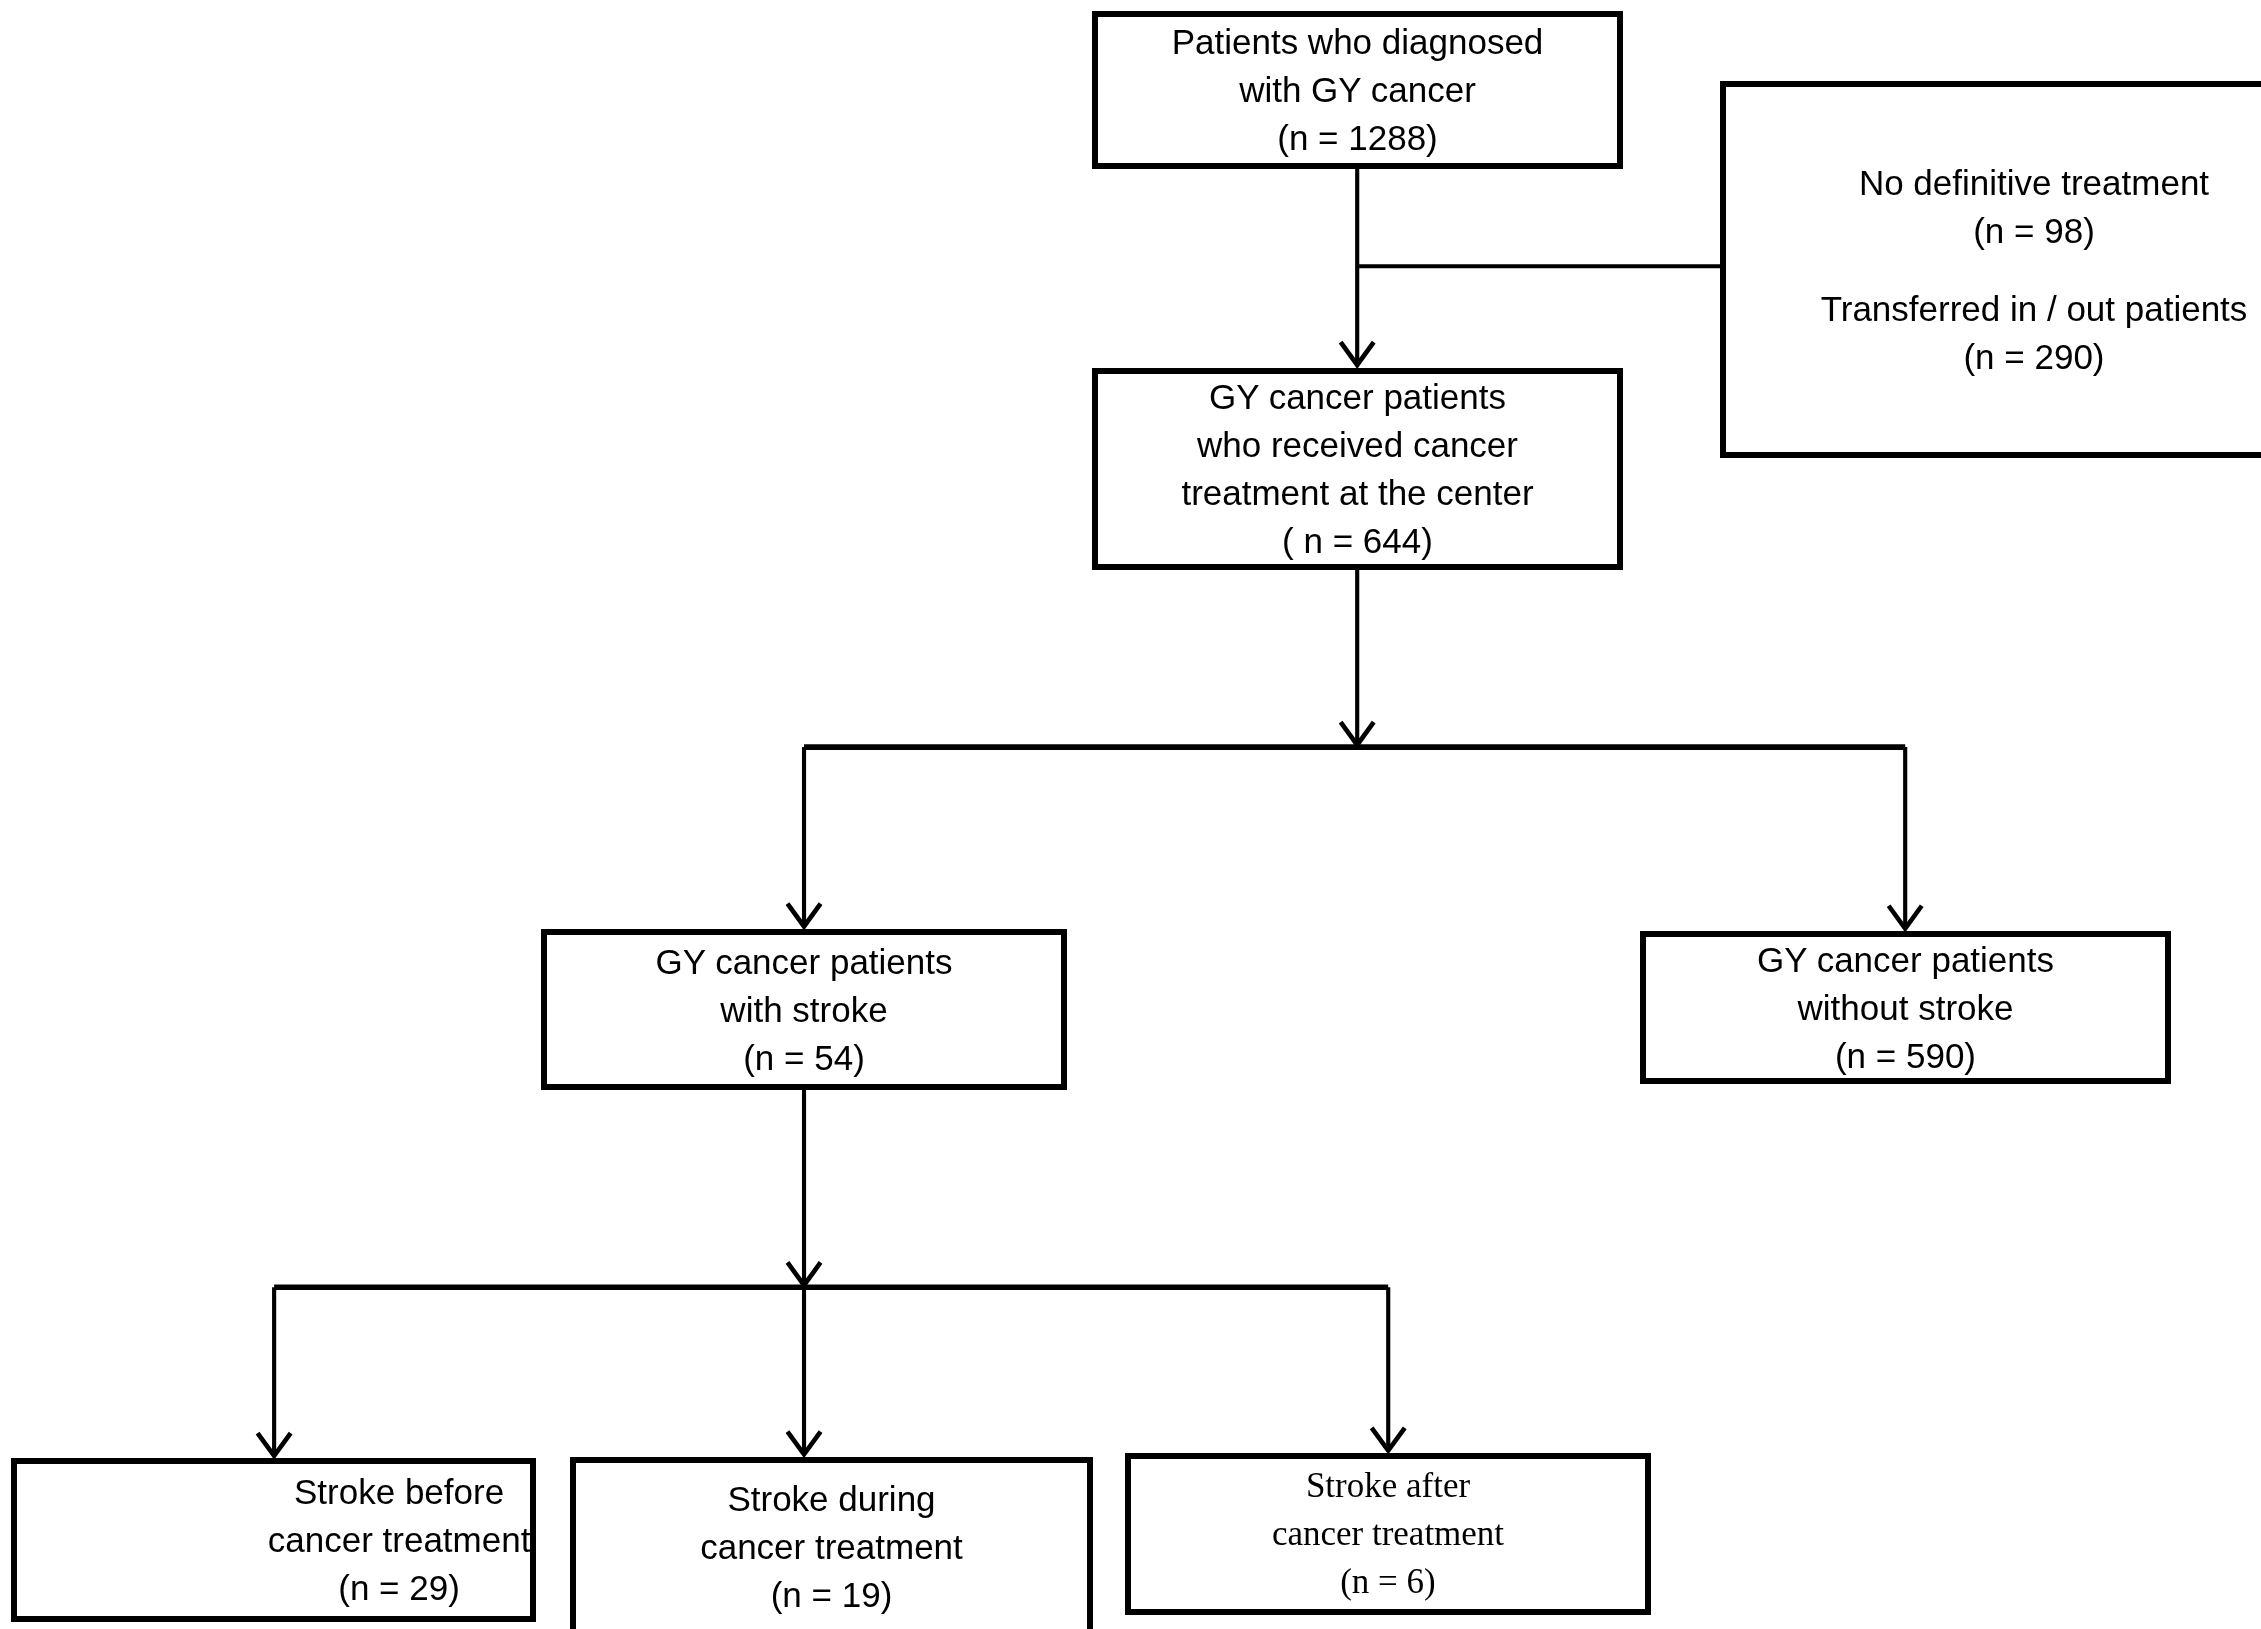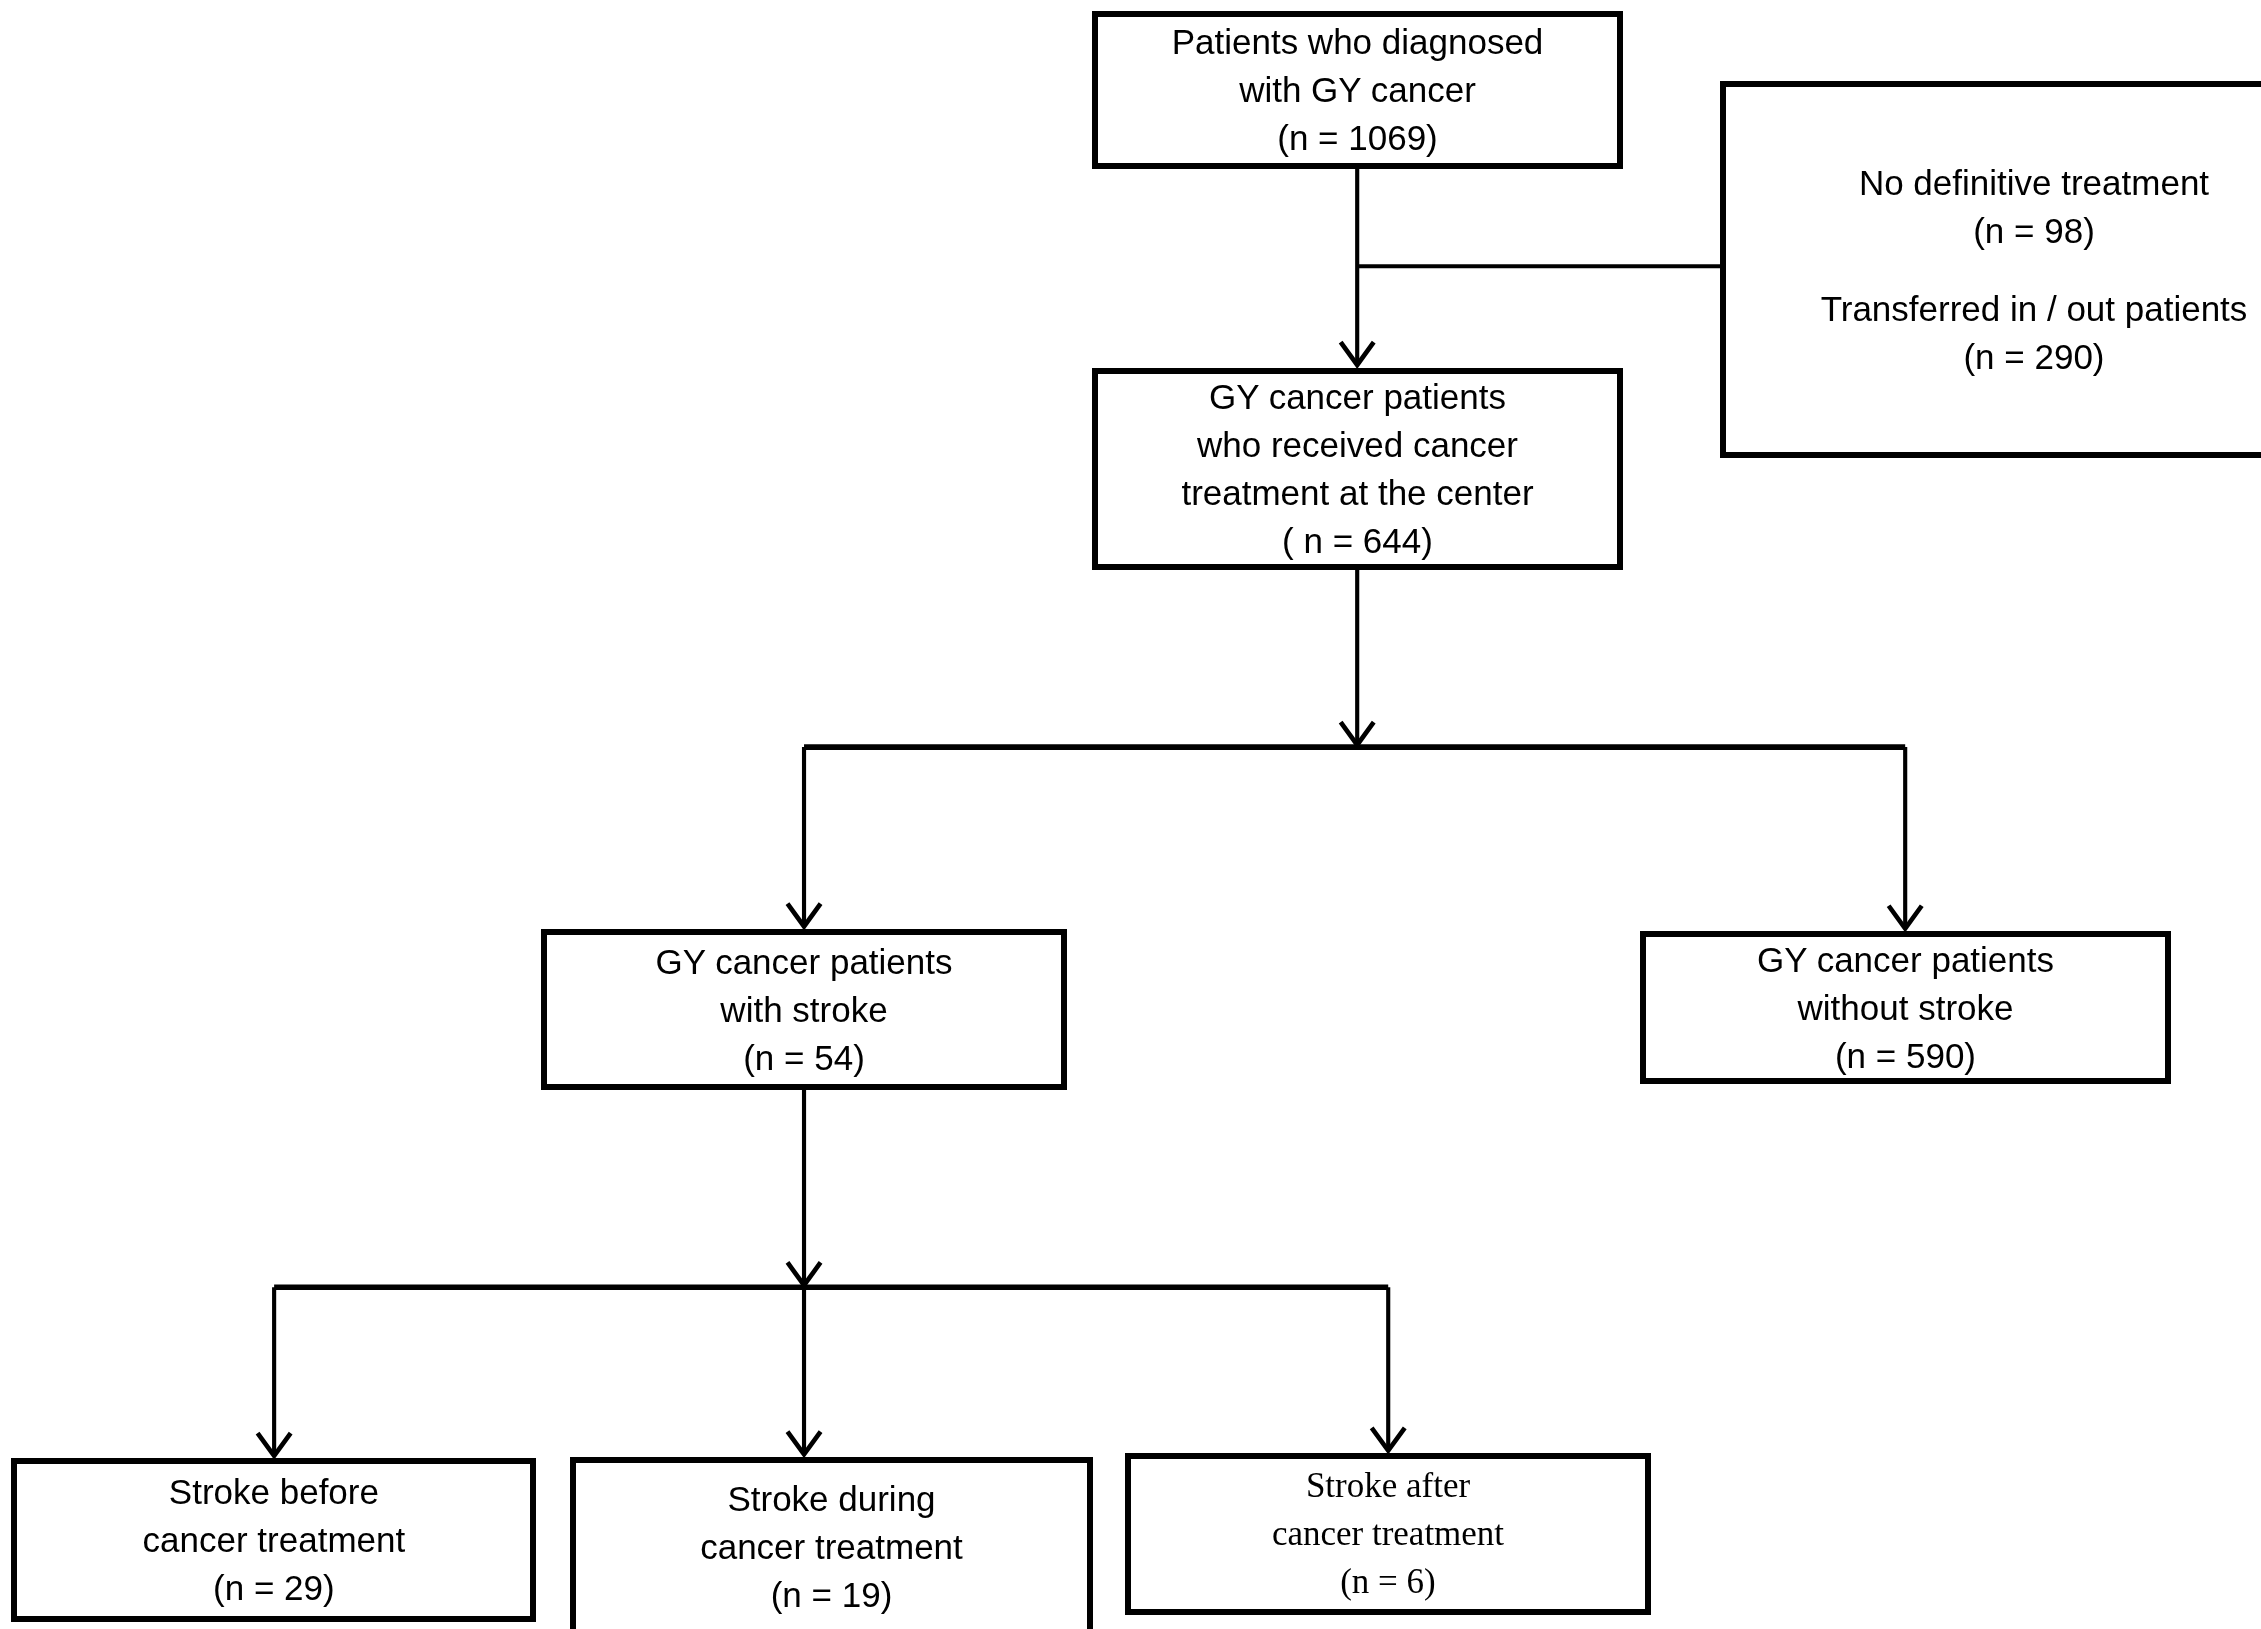--- a/index.html
+++ b/index.html
@@ -37,21 +37,21 @@
     white-space: pre-line;
   }
   .box .group + .group {
     margin-top: 30px;
   }
   #box-diagnosed      { left: 1092px; top: 11.4px;   width: 531px; height: 158px; }
   #box-exclusions     { left: 1720px; top: 81px;  width: 628px; height: 377px; }
   #box-treated        { left: 1092px; top: 368px;  width: 531px; height: 202px; }
   #box-with-stroke    { left: 541px; top: 929px; width: 526px; height: 161px; }
   #box-without-stroke { left: 1640px; top: 931px; width: 531px; height: 153px; }
-  #box-stroke-before  { left: 11.4px;   top: 1458px; width: 525px; height: 164px; }
+  #box-stroke-before  { left: 11.4px;   top: 1458px; width: 525px; height: 164px; align-items: flex-end; }
   #box-stroke-during  { left: 570px; top: 1457px; width: 523px; height: 179px; }
   #box-stroke-after   { left: 1125px; top: 1453px; width: 526px; height: 162px; font-family: Liberation Serif, serif; }
   .line {
     stroke: #000000;
     fill: none;
     stroke-width: 8;
   }
   .line-heavy {
     stroke: #000000;
     fill: none;
@@ -96,21 +96,21 @@
     <path class="line" d="M1555 2490 L1555 2808"></path>
     <path class="arrowhead" d="M1523 2769 L1555 2813 L1587 2769"></path>
 
     <path class="line" d="M2685 2490 L2685 2801"></path>
     <path class="arrowhead" d="M2653 2762 L2685 2806 L2717 2762"></path>
   </svg>
 
   <div class="box" id="box-diagnosed">
     <div>Patients who diagnosed
 with GY cancer
-(n = 1069)</div>
+(n = 1288)</div>
   </div>
 
   <div class="box" id="box-exclusions">
     <div class="group">No definitive treatment
 (n = 98)</div>
     <div class="group">Transferred in / out patients
 (n = 290)</div>
   </div>
 
   <div class="box" id="box-treated">

